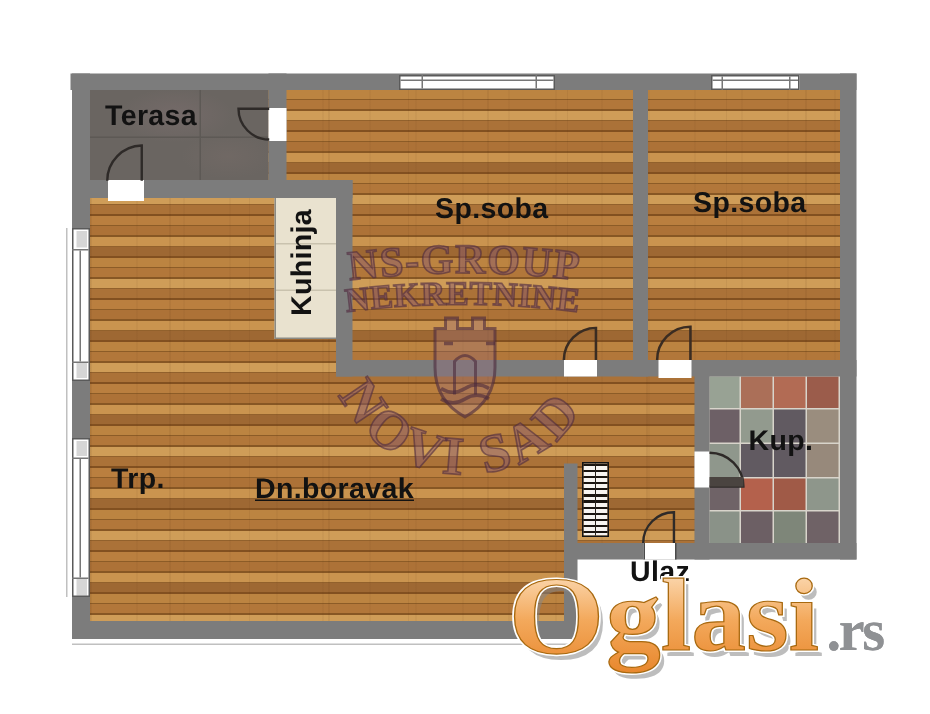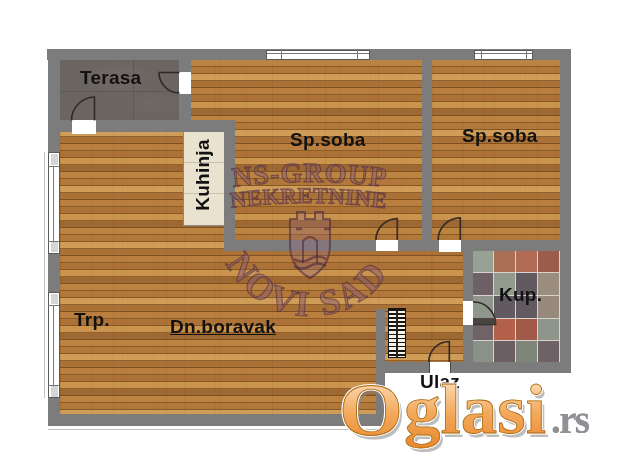--- a/index.html
+++ b/index.html
@@ -146,21 +146,21 @@
   <path d="M 397.3 240 L 397.3 218.6 A 21.4 21.4 0 0 0 375.9 240" stroke="#3a2c22" stroke-width="1.7"></path>
 
   <path d="M 460.3 240 L 460.3 217.8 A 22.2 22.2 0 0 0 438.1 240" stroke="#3a2c22" stroke-width="1.7"></path>
 
   <path d="M 473 301.8 A 22.6 22.6 0 0 1 495.6 324.4 L 473 324.4" stroke="#2e2a28" stroke-width="1.6"></path>
   <rect x="473" y="318" width="22.6" height="6.4" fill="#4a4440"></rect>
 
   <path d="M 449.3 362 L 449.3 341.5 A 20.5 20.5 0 0 0 428.8 362" stroke="#2e2a28" stroke-width="1.6"></path>
 </svg>
 
-<div class="lbl" style="left:80px; top:68px;">Terasa</div>
+<div class="lbl" style="left:70px; top:68px;">Terasa</div>
 
 <div class="lbl" style="left:290px; top:130px;">Sp.soba</div>
 
 <div class="lbl" style="left:462px; top:126px;">Sp.soba</div>
 
 <div class="lbl" style="left:202px; top:175px; transform:translate(-50%,-50%) rotate(-90deg); transform-origin:center;">Kuhinja</div>
 
 <div class="lbl" style="left:74px; top:310px;">Trp.</div>
 
 <div class="lbl" style="left:170px; top:317px;text-decoration:underline;">Dn.boravak</div>

